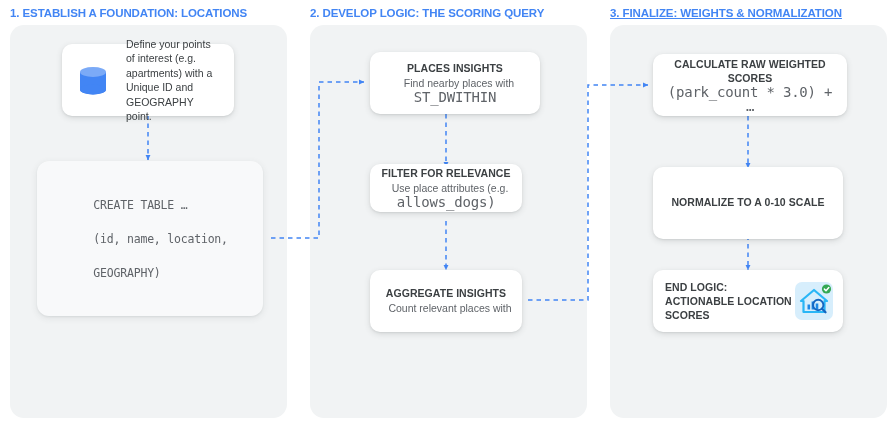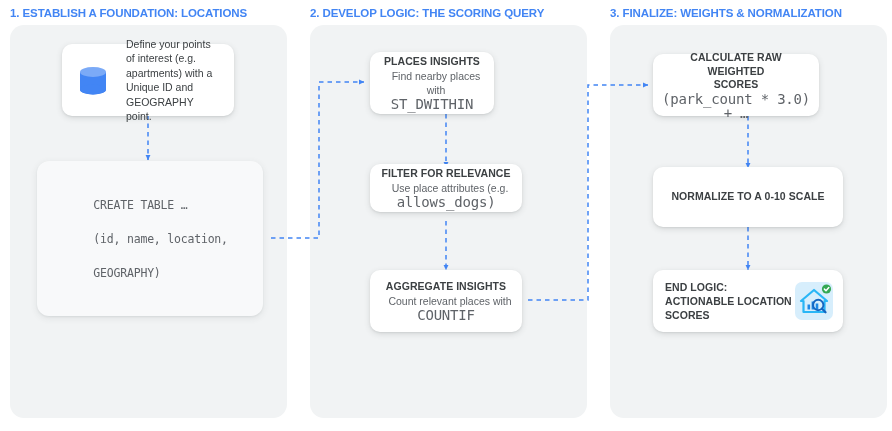--- a/index.html
+++ b/index.html
@@ -145,21 +145,21 @@
     overflow: visible;
   }
 </style>
 </head>
 <body>
 
 <div id="stage">
 
   <div class="col-title" style="left:10px; top:6px;">1. ESTABLISH A FOUNDATION: LOCATIONS</div>
   <div class="col-title" style="left:310px; top:6px;">2. DEVELOP LOGIC: THE SCORING QUERY</div>
-  <div class="col-title" style="left:610px; top:6px;">3. FINALIZE: WEIGHTS &amp; NORMALIZATION</div>
+  <div class="col-title" style="left:610px; top:6px;text-decoration:underline;">3. FINALIZE: WEIGHTS &amp; NORMALIZATION</div>
 
   <div class="panel" style="left:10px; top:25px; width:277px; height:393px;"></div>
   <div class="panel" style="left:310px; top:25px; width:277px; height:393px;"></div>
   <div class="panel" style="left:610px; top:25px; width:277px; height:393px;"></div>
 
   <svg class="conn" viewBox="0 0 892 431">
     <defs>
       <marker id="arrow" markerWidth="7" markerHeight="7" refX="5.4" refY="3" orient="auto" markerUnits="userSpaceOnUse">
         <path d="M0,0.4 L5.6,3 L0,5.6 z" fill="#4285f4"></path>
       </marker>
@@ -195,53 +195,52 @@
   </div>
 
   <div class="card soft" id="card-create" style="left:37px; top:161px; width:226px; height:155px;">
     <div class="code">
       <span>CREATE TABLE …</span><br>
       <span>(id, name, location,</span><br>
       <span>GEOGRAPHY)</span>
     </div>
   </div>
 
-  <div class="card" style="left:370px; top:52px; width:124px; height:62px;">
+  <div class="card" style="left:370px; top:52px; width:170px; height:62px;">
     <div class="card-inner">
       <span class="ttl">PLACES INSIGHTS</span>
       <span class="sub">Find nearby places with</span>
       <span class="mono">ST_DWITHIN</span>
     </div>
   </div>
 
   <div class="card" style="left:370px; top:164px; width:152px; height:48px;">
     <div class="card-inner">
       <span class="ttl">FILTER FOR RELEVANCE</span>
       <span class="sub">Use place attributes (e.g.</span>
       <span class="mono">allows_dogs)</span>
     </div>
   </div>
 
   <div class="card" style="left:370px; top:270px; width:152px; height:62px;">
     <div class="card-inner">
       <span class="ttl">AGGREGATE INSIGHTS</span>
       <span class="sub">Count relevant places with</span>
-      <span class="mono">COUNTIF</span>
-    </div>
-  </div>
-
-  <div class="card" style="left:653px; top:54px; width:166px; height:62px;">
+    </div>
+  </div>
+
+  <div class="card" style="left:653px; top:54px; width:194px; height:62px;">
     <div class="card-inner">
       <span class="ttl">CALCULATE RAW WEIGHTED</span>
       <span class="ttl">SCORES</span>
       <span class="mono">(park_count * 3.0) + …</span>
     </div>
   </div>
 
-  <div class="card" style="left:653px; top:167px; width:190px; height:60px;padding-left:8px;">
+  <div class="card" style="left:653px; top:167px; width:190px; height:72px;padding-left:8px;">
     <div class="card-inner">
       <span class="ttl">NORMALIZE TO A 0-10 SCALE</span>
     </div>
   </div>
 
   <div class="card" id="card-end" style="left:653px; top:270px; width:190px; height:62px;">
     <div class="end-row">
       <span class="end-text">
         <span>END LOGIC:</span><br>
         <span>ACTIONABLE LOCATION</span><br>

